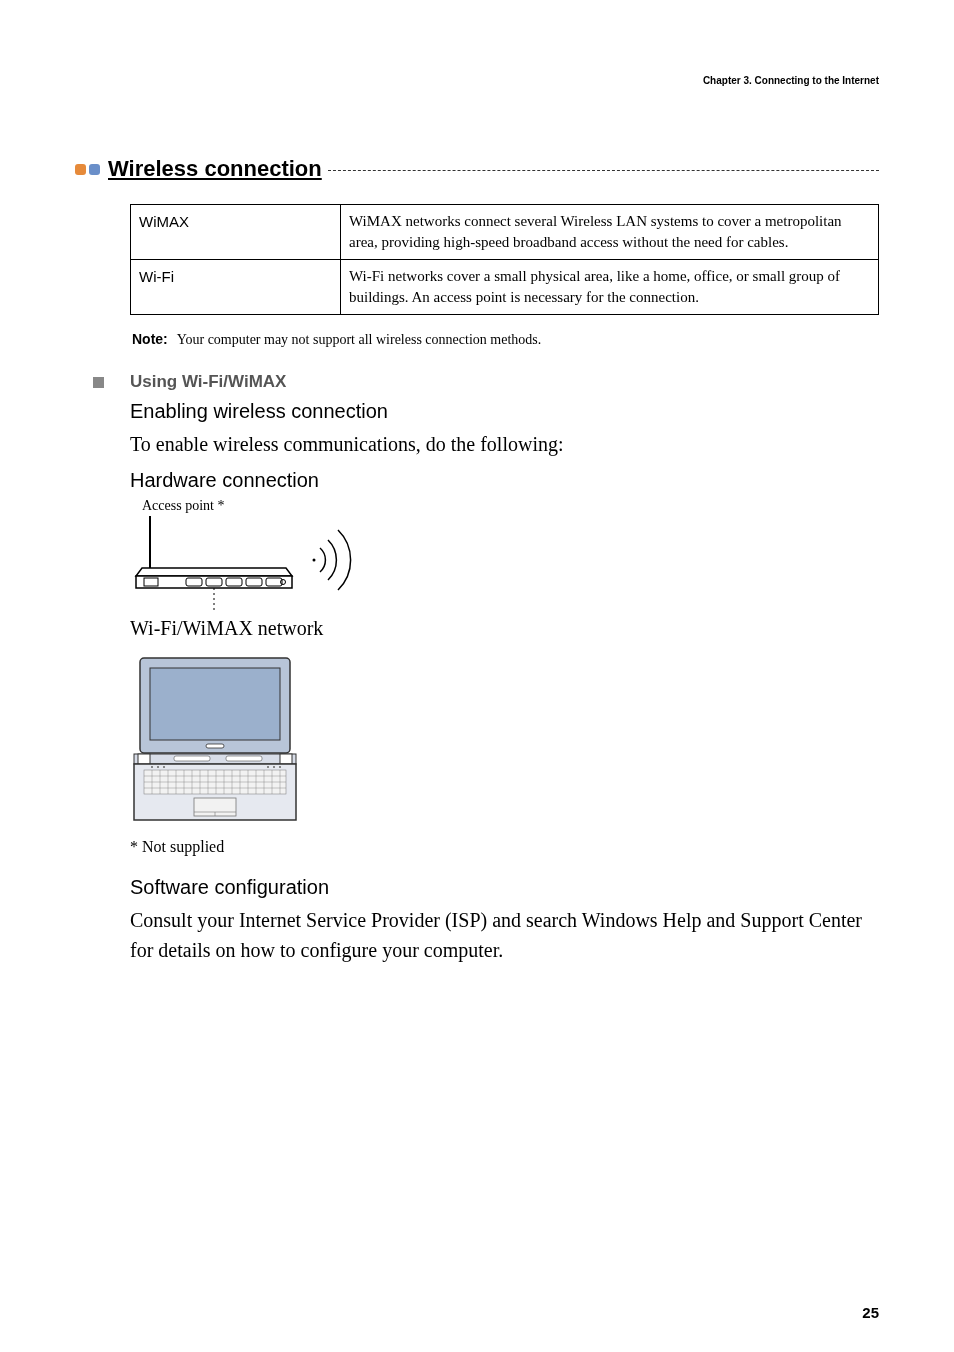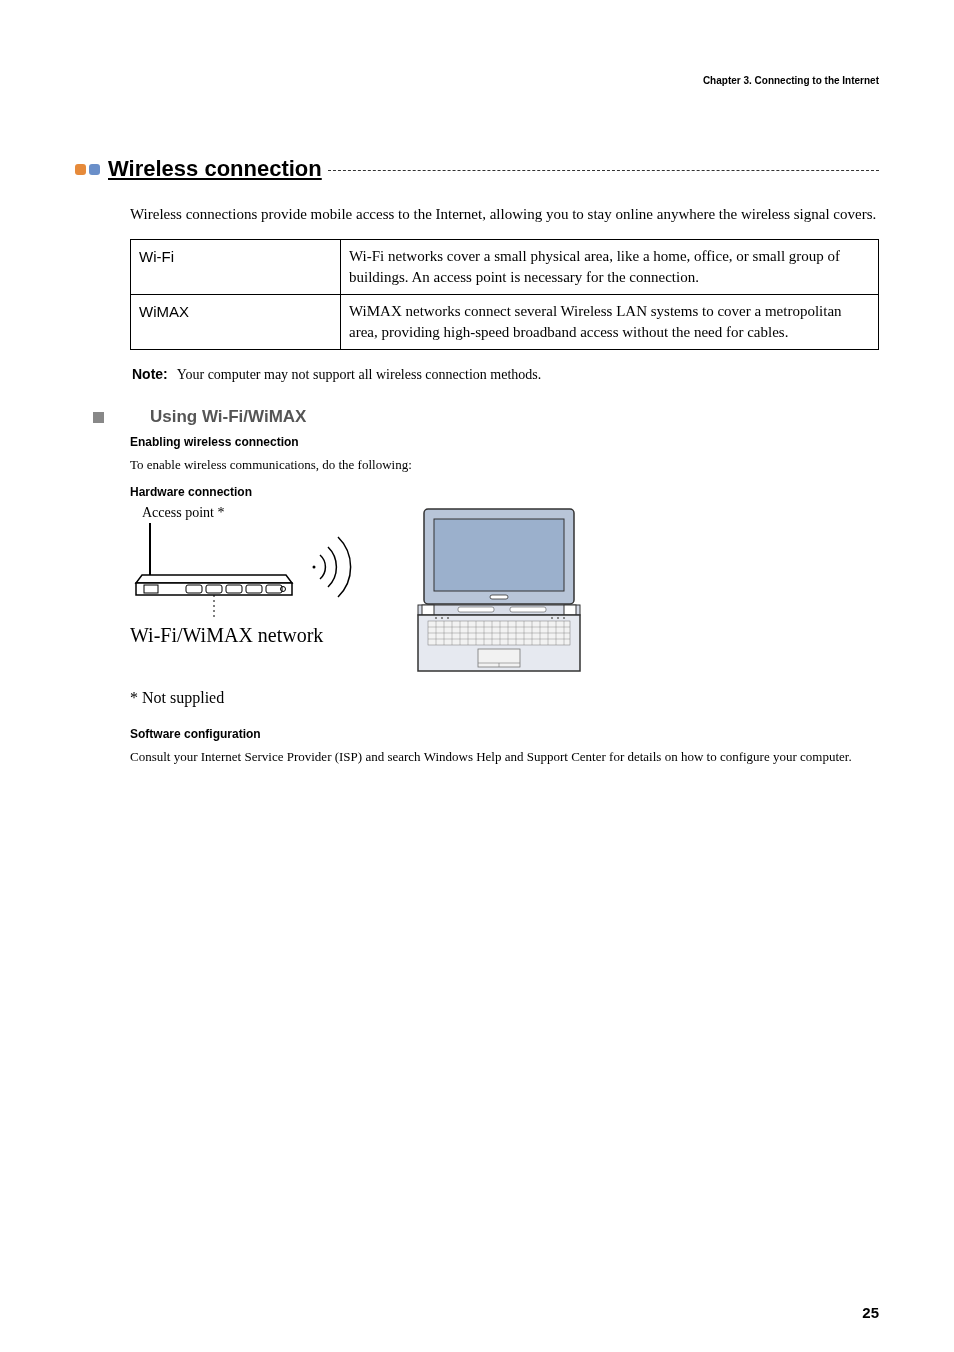--- a/index.html
+++ b/index.html
@@ -81,58 +81,58 @@
     }
     .note-label {
       font-family: Arial, Helvetica, sans-serif;
       font-weight: bold;
       margin-right: 6px;
     }
     .sub-row {
       display: flex;
       align-items: center;
       margin-bottom: 8px;
-      gap: 20px;
     }
     .sub-bullet {
       width: 11px;
       height: 11px;
       background: #888;
       margin-right: 26px;
     }
     .sub-heading {
       font-family: Arial, Helvetica, sans-serif;
       font-weight: bold;
       font-size: 17px;
       color: #555;
     }
     .sub2-heading {
       font-family: Arial, Helvetica, sans-serif;
-      font-weight: bold;
-      font-size: 12px;
+      font-weight: normal;
+      font-size: 20px;
       margin-left: 55px;
       margin-bottom: 6px;
       margin-top: 4px;
     }
     .body-block {
       margin-left: 55px;
-      font-size: 13px;
+      font-size: 20px;
       line-height: 1.5;
       margin-bottom: 10px;
     }
     .bold-inline {
       font-weight: bold;
     }
     .diagram-row {
       display: flex;
       gap: 14px;
       margin-left: 55px;
       margin-top: 6px;
       margin-bottom: 10px;
       align-items: flex-start;
+      flex-direction: column;
     }
     .ap-col { width: 270px; }
     .ap-label { font-size: 14px; margin-bottom: 2px; margin-left: 12px;}
     .ap-svg-wrap { height: 95px; }
     .wifi-line-label { font-size: 20px; margin-top: 6px; }
     .laptop-col { width: 170px; }
     .not-supplied {
       margin-left: 55px;
       font-size: 16px;
       margin-bottom: 20px;
@@ -154,32 +154,31 @@
 <div class="section-heading">
   <span class="dots">
     <span class="dot dot-orange"></span>
     <span class="dot dot-blue"></span>
   </span>
   <span class="heading-text">Wireless connection</span>
   <span class="heading-dashes"></span>
 </div>
 
 <div class="intro-block">
-  <div>Wireless connections provide mobile access to the Internet, allowing you to stay online anywhere the wireless signal covers.</div>
 </div>
 
 <table class="info-table">
   <tbody>
       <tr>
+    <td class="row-label">WiMAX</td>
+    <td>WiMAX networks connect several Wireless LAN systems to cover a metropolitan area, providing high-speed broadband access without the need for cables.</td>
+  </tr>
+  <tr>
     <td class="row-label">Wi-Fi</td>
     <td>Wi-Fi networks cover a small physical area, like a home, office, or small group of buildings. An access point is necessary for the connection.</td>
-  </tr>
-  <tr>
-    <td class="row-label">WiMAX</td>
-    <td>WiMAX networks connect several Wireless LAN systems to cover a metropolitan area, providing high-speed broadband access without the need for cables.</td>
   </tr>
 </tbody>
   </table>
 
 <div class="note-row">
   <span class="note-label">Note:</span>
   <span>Your computer may not support all wireless connection methods.</span>
 </div>
 
 <div class="sub-row" style="margin-left:18px;">

